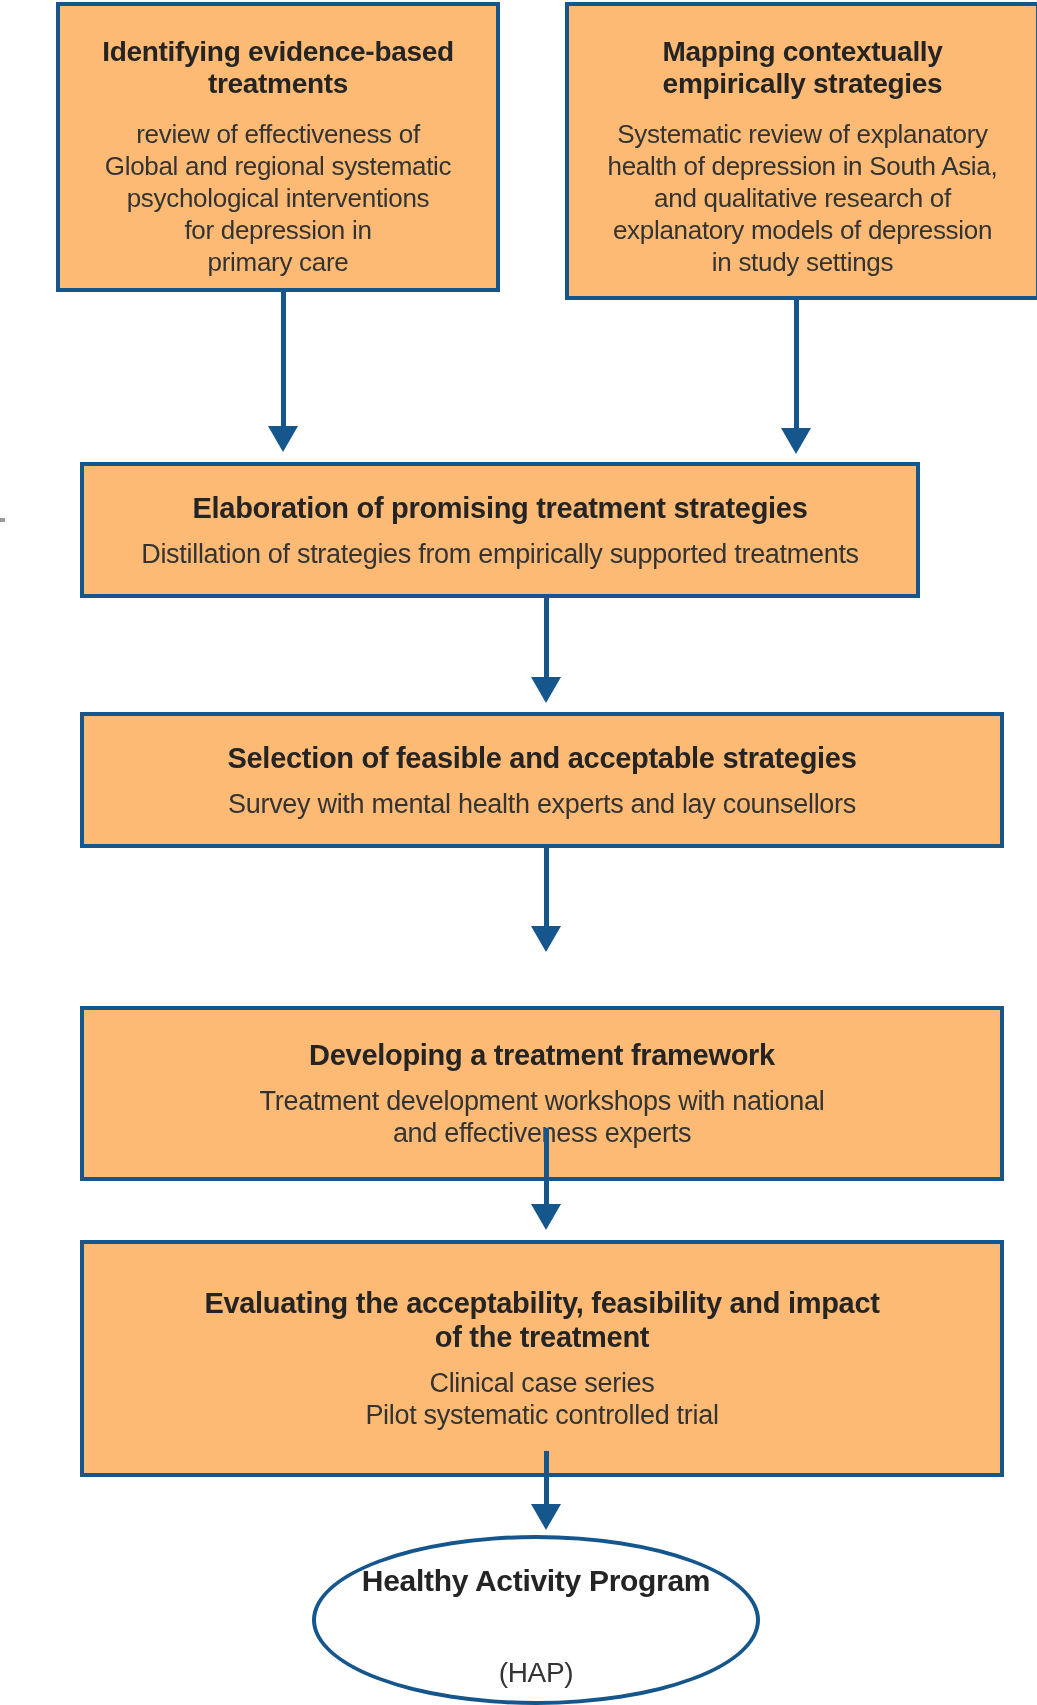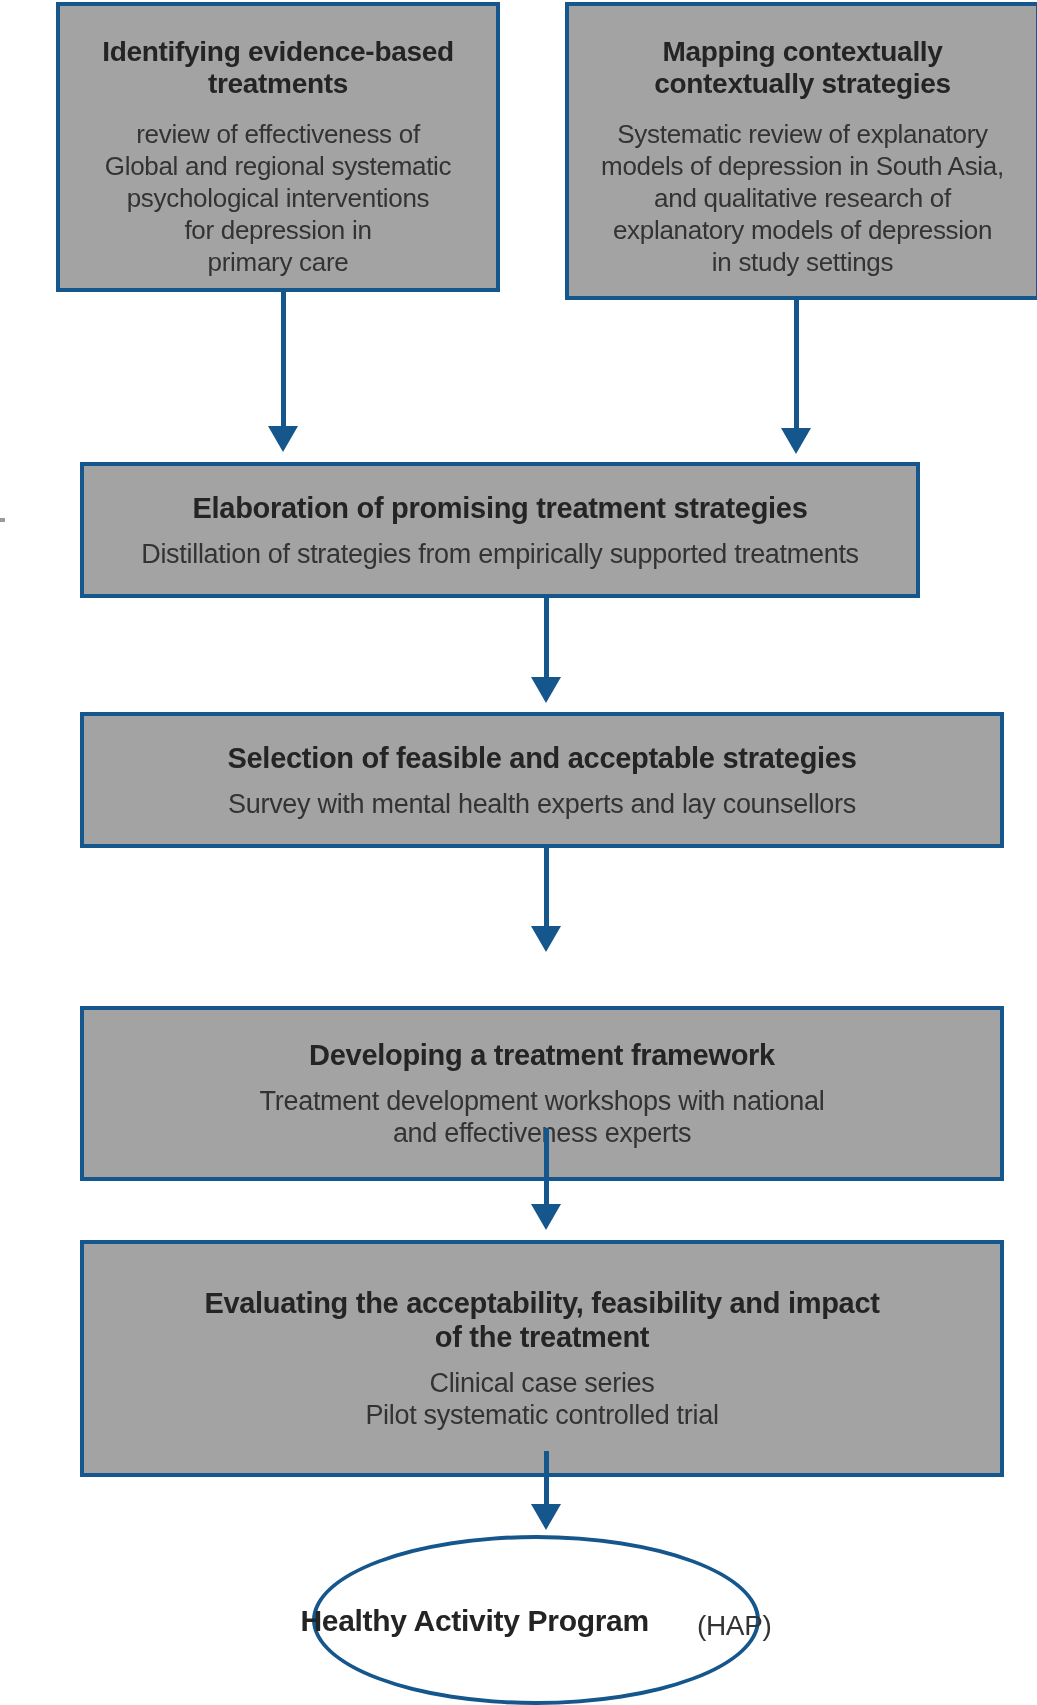--- a/index.html
+++ b/index.html
@@ -13,21 +13,21 @@
     width: 1037px;
     height: 1705px;
     background: #ffffff;
     overflow: hidden;
     color: #2a2a2a;
   }
   .node {
     position: absolute;
     box-sizing: border-box;
     border: 4px solid #15568C;
-    background: #a3a3a3;
+    background: #fdba74;
     display: flex;
     flex-direction: column;
     align-items: center;
     justify-content: flex-start;
     text-align: right;
   }
   .node.centered { justify-content: center; }
   .title-line {
     font-weight: 700;
     color: #242424;
@@ -66,21 +66,21 @@
   .wide .title-block { margin-bottom: 13px; }
   
   #hap-ellipse {
     position: absolute;
     box-sizing: border-box;
     left: 312px; top: 1535px; width: 448px; height: 170px;
     border: 4px solid #15568C;
     border-radius: 50%;
     background: #ffffff;
     display: flex;
-    flex-direction: row;
+    flex-direction: column;
     align-items: center;
     justify-content: center;
     padding-top: 12px;
     text-align: center;
     gap: 48px;
   }
   #hap-ellipse .title-line { font-size: 30px; line-height: 36px; margin-bottom: 10px; }
   #hap-ellipse .body-line  { font-size: 28px; line-height: 32px; }
   
   .arrow-line {
@@ -126,24 +126,24 @@
     <div class="gap-sm"></div>
     <div class="body-line">review of effectiveness of</div>
     <div class="body-line">Global and regional systematic</div>
     <div class="body-line">psychological interventions</div>
     <div class="body-line">for depression in</div>
     <div class="body-line">primary care</div>
   </div>
 
   <div class="node" id="mapping-box">
     <div class="title-line">Mapping contextually</div>
-    <div class="title-line">contextually strategies</div>
+    <div class="title-line">empirically strategies</div>
     <div class="gap-sm"></div>
     <div class="body-line">Systematic review of explanatory</div>
-    <div class="body-line">models of depression in South Asia,</div>
+    <div class="body-line">health of depression in South Asia,</div>
     <div class="body-line">and qualitative research of</div>
     <div class="body-line">explanatory models of depression</div>
     <div class="body-line">in study settings</div>
   </div>
 
   <div class="arrow-line" id="arrow-a-line"></div>
   <div class="arrow-head" id="arrow-a-head"></div>
   <div class="arrow-line" id="arrow-b-line"></div>
   <div class="arrow-head" id="arrow-b-head"></div>
 

